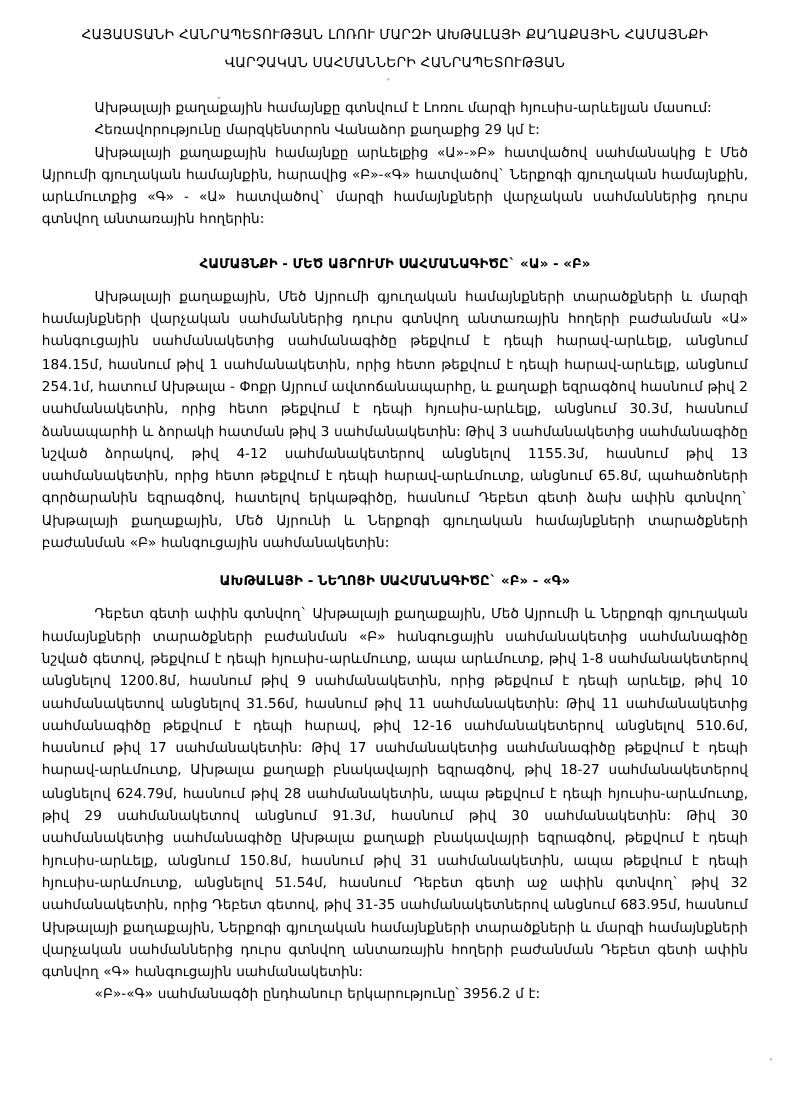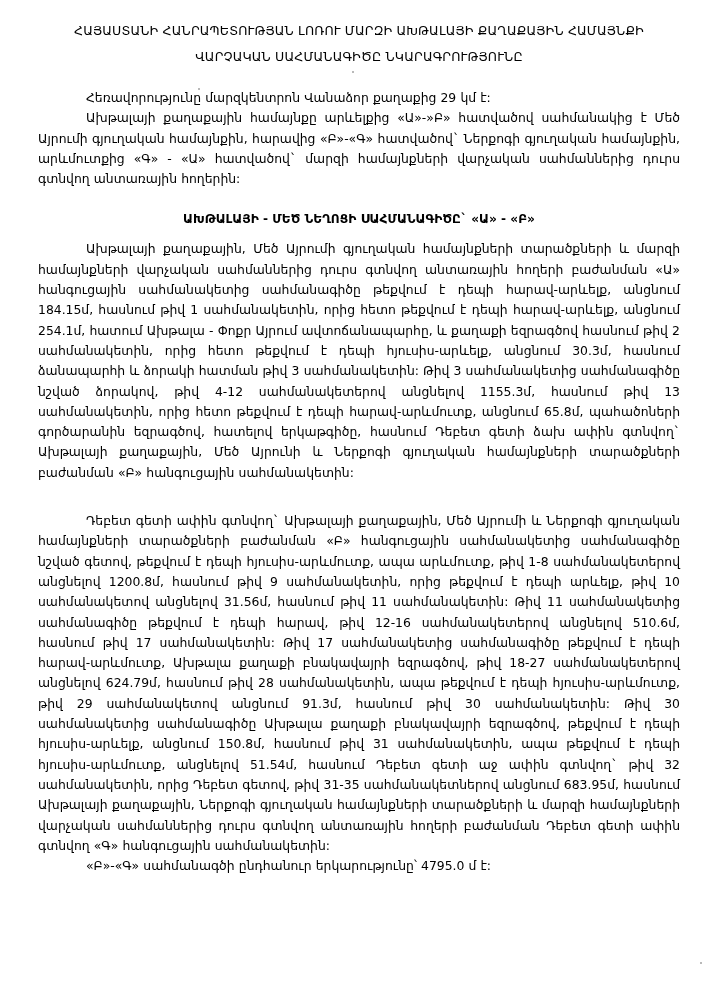--- a/index.html
+++ b/index.html
@@ -96,44 +96,46 @@
 <div class="page">
 
   <span class="speck speck-a"></span>
   <span class="speck speck-b"></span>
   <span class="speck speck-c"></span>
 
   <div class="content">
 
     <h1 class="doc-title">
       <span class="title-line title-line-1">ՀԱՅԱՍՏԱՆԻ ՀԱՆՐԱՊԵՏՈՒԹՅԱՆ  ԼՈՌՈՒ ՄԱՐԶԻ ԱԽԹԱԼԱՅԻ ՔԱՂԱՔԱՅԻՆ ՀԱՄԱՅՆՔԻ</span>
-      <span class="title-line title-line-2">ՎԱՐՉԱԿԱՆ ՍԱՀՄԱՆԱԳԻԾԸ ՆԿԱՐԱԳՐՈՒԹՅՈՒՆԸ</span>
+      <span class="title-line title-line-2">ՎԱՐՉԱԿԱՆ ՍԱՀՄԱՆՆԵՐԻ ՀԱՆՐԱՊԵՏՈՒԹՅԱՆ</span>
     </h1>
 
     <div class="gap-m"></div>
 
+    <p class="body">Ախթալայի քաղաքային համայնքը գտնվում է Լոռու մարզի հյուսիս-արևելյան մասում:</p>
 
     <p class="body center-ish">Հեռավորությունը մարզկենտրոն  Վանաձոր քաղաքից 29 կմ է:</p>
 
     <p class="body">Ախթալայի քաղաքային համայնքը արևելքից «Ա»-»Բ» հատվածով սահմանակից է Մեծ Այրումի գյուղական համայնքին, հարավից «Բ»-«Գ» հատվածով` Ներքոգի գյուղական համայնքին, արևմուտքից   «Գ» - «Ա» հատվածով` մարզի համայնքների վարչական սահմաններից դուրս գտնվող անտառային հողերին:</p>
 
     <div class="gap-l"></div>
 
-    <h2 class="section-heading">ԱԽԹԱԼԱՅԻ - ՄԵԾ ՆԵՂՈՑԻ ՍԱՀՄԱՆԱԳԻԾԸ` «Ա» - «Բ»</h2>
+    <h2 class="section-heading">ՀԱՄԱՅՆՔԻ - ՄԵԾ ԱՅՐՈՒՄԻ ՍԱՀՄԱՆԱԳԻԾԸ` «Ա» - «Բ»</h2>
 
     <div class="gap-s"></div>
 
     <p class="body">Ախթալայի քաղաքային, Մեծ Այրումի գյուղական համայնքների տարածքների և մարզի համայնքների վարչական սահմաններից դուրս գտնվող անտառային հողերի բաժանման «Ա» հանգուցային սահմանակետից սահմանագիծը թեքվում է դեպի հարավ-արևելք, անցնում 184.15մ, հասնում թիվ 1 սահմանակետին, որից հետո թեքվում է դեպի հարավ-արևելք, անցնում 254.1մ, հատում Ախթալա - Փոքր Այրում ավտոճանապարհը, և քաղաքի եզրագծով հասնում թիվ 2 սահմանակետին, որից հետո թեքվում է  դեպի հյուսիս-արևելք, անցնում 30.3մ, հասնում ձանապարհի և ձորակի հատման թիվ 3 սահմանակետին: Թիվ 3 սահմանակետից սահմանագիծը նշված ձորակով, թիվ 4-12 սահմանակետերով անցնելով 1155.3մ, հասնում թիվ 13 սահմանակետին, որից հետո թեքվում է դեպի հարավ-արևմուտք, անցնում 65.8մ, պահածոների գործարանին եզրագծով, հատելով երկաթգիծը, հասնում Դեբետ գետի ձախ ափին գտնվող` Ախթալայի քաղաքային, Մեծ Այրունի  և Ներքոգի գյուղական համայնքների տարածքների բաժանման «Բ» հանգուցային սահմանակետին:</p>
 
     <div class="gap-s"></div>
 
 
     <div class="gap-xs"></div>
 
+    <h2 class="section-heading">ԱԽԹԱԼԱՅԻ - ՆԵՂՈՑԻ ՍԱՀՄԱՆԱԳԻԾԸ` «Բ» - «Գ»</h2>
 
     <div class="gap-s"></div>
 
     <p class="body">Դեբետ գետի ափին գտնվող` Ախթալայի քաղաքային, Մեծ Այրումի  և Ներքոգի գյուղական համայնքների տարածքների բաժանման «Բ» հանգուցային սահմանակետից սահմանագիծը նշված գետով, թեքվում է դեպի հյուսիս-արևմուտք, ապա արևմուտք, թիվ 1-8 սահմանակետերով անցնելով 1200.8մ, հասնում թիվ 9 սահմանակետին, որից թեքվում է դեպի արևելք, թիվ 10 սահմանակետով անցնելով 31.56մ, հասնում թիվ 11 սահմանակետին: Թիվ 11 սահմանակետից սահմանագիծը թեքվում է դեպի հարավ, թիվ 12-16 սահմանակետերով անցնելով 510.6մ, հասնում թիվ 17 սահմանակետին: Թիվ 17 սահմանակետից սահմանագիծը թեքվում է դեպի հարավ-արևմուտք, Ախթալա քաղաքի բնակավայրի եզրագծով, թիվ 18-27 սահմանակետերով  անցնելով 624.79մ, հասնում թիվ  28 սահմանակետին, ապա թեքվում է դեպի հյուսիս-արևմուտք, թիվ 29 սահմանակետով անցնում 91.3մ, հասնում թիվ 30 սահմանակետին: Թիվ 30 սահմանակետից սահմանագիծը Ախթալա քաղաքի բնակավայրի եզրագծով, թեքվում է դեպի հյուսիս-արևելք, անցնում 150.8մ, հասնում թիվ 31 սահմանակետին, ապա թեքվում է դեպի հյուսիս-արևմուտք, անցնելով 51.54մ, հասնում Դեբետ գետի աջ ափին գտնվող` թիվ 32 սահմանակետին, որից Դեբետ գետով, թիվ 31-35 սահմանակետներով անցնում 683.95մ, հասնում Ախթալայի քաղաքային, Ներքոգի գյուղական համայնքների տարածքների և մարզի համայնքների վարչական սահմաններից դուրս գտնվող անտառային հողերի բաժանման Դեբետ գետի ափին գտնվող «Գ» հանգուցային սահմանակետին:</p>
 
-    <p class="body center-ish">«Բ»-«Գ»  սահմանագծի ընդհանուր երկարությունը՝ 4795.0 մ է:</p>
+    <p class="body center-ish">«Բ»-«Գ»  սահմանագծի ընդհանուր երկարությունը՝ 3956.2 մ է:</p>
 
   </div>
 </div>
 
 </body></html>

